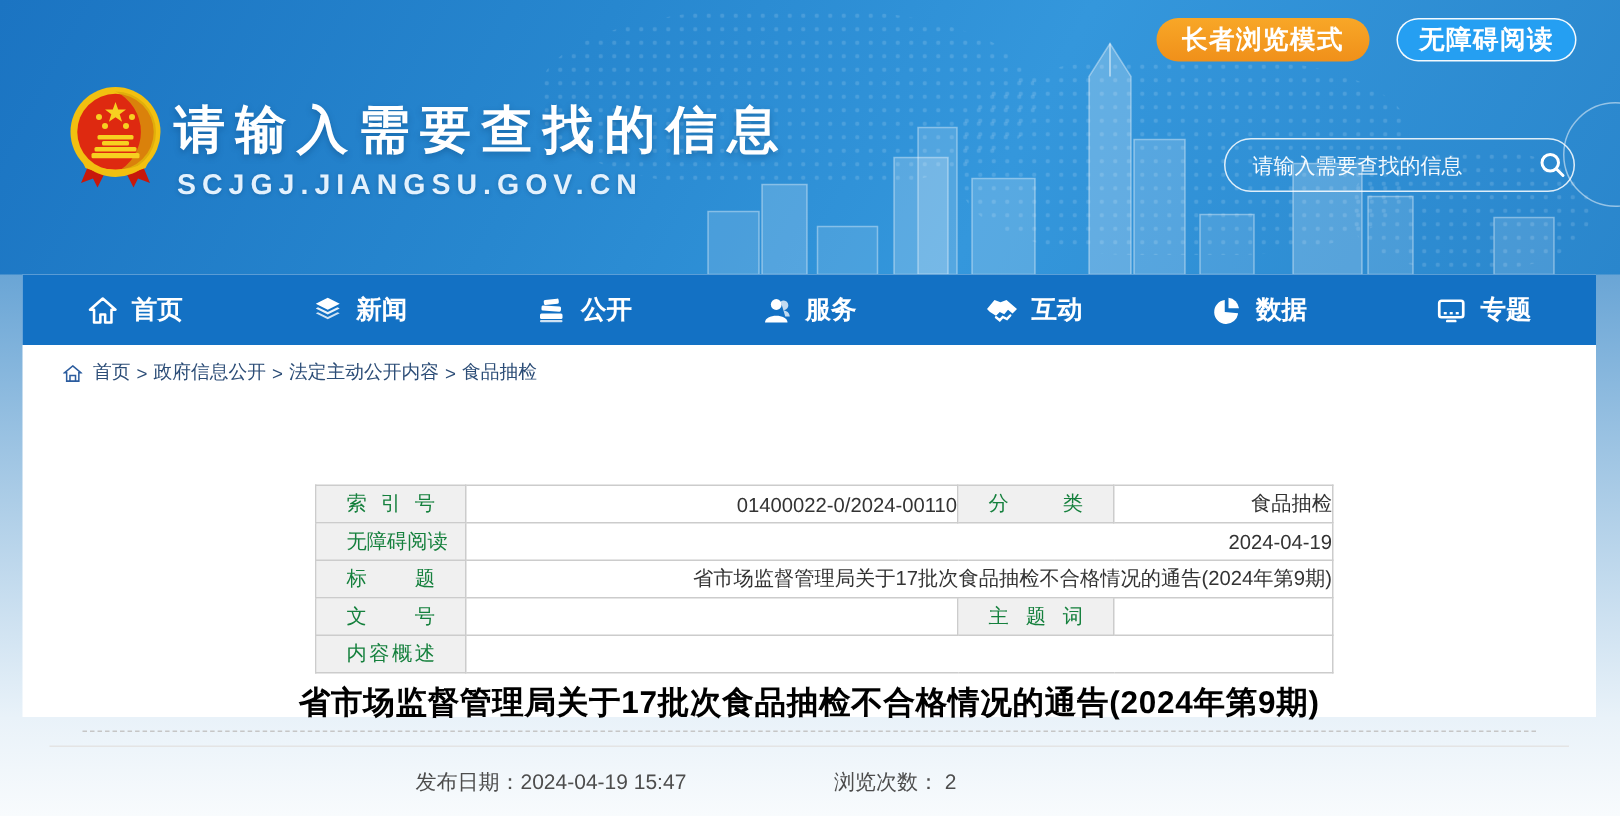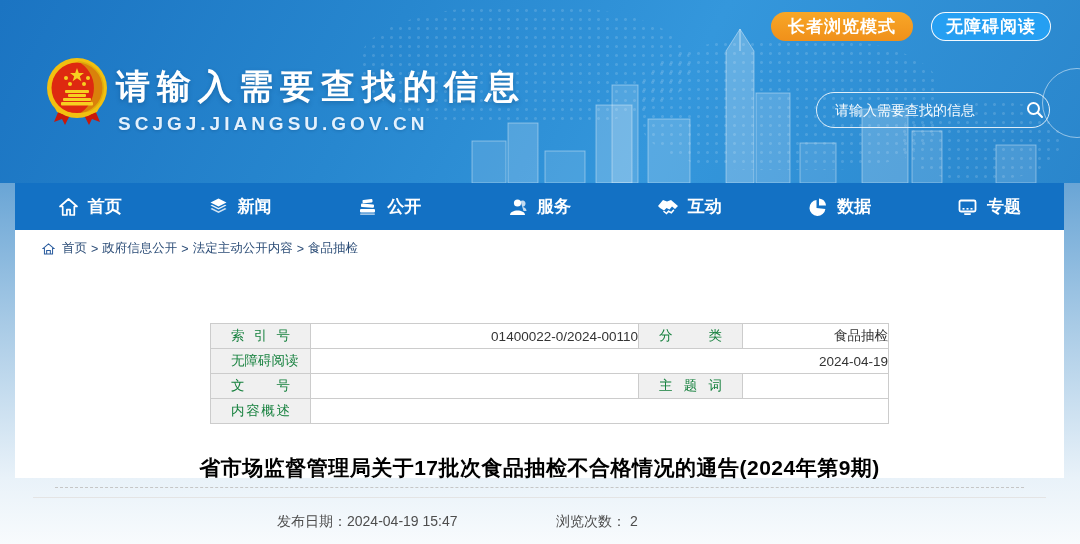--- a/index.html
+++ b/index.html
@@ -234,20 +234,24 @@
         <td class="lbl c1">索引号</td>
         <td class="c2">01400022-0/2024-00110</td>
         <td class="lbl c3">分类</td>
         <td class="c4">食品抽检</td>
       </tr>
       <tr>
         <td class="lbl">无障碍阅读</td>
         <td colspan="3">2024-04-19</td>
       </tr>
       <tr>
+        <td class="lbl">标题</td>
+        <td colspan="3">省市场监督管理局关于17批次食品抽检不合格情况的通告(2024年第9期)</td>
+      </tr>
+      <tr>
         <td class="lbl">文号</td>
         <td></td>
         <td class="lbl">主题词</td>
         <td></td>
       </tr>
       <tr>
         <td class="lbl">内容概述</td>
         <td colspan="3"></td>
       </tr>
     </tbody>

